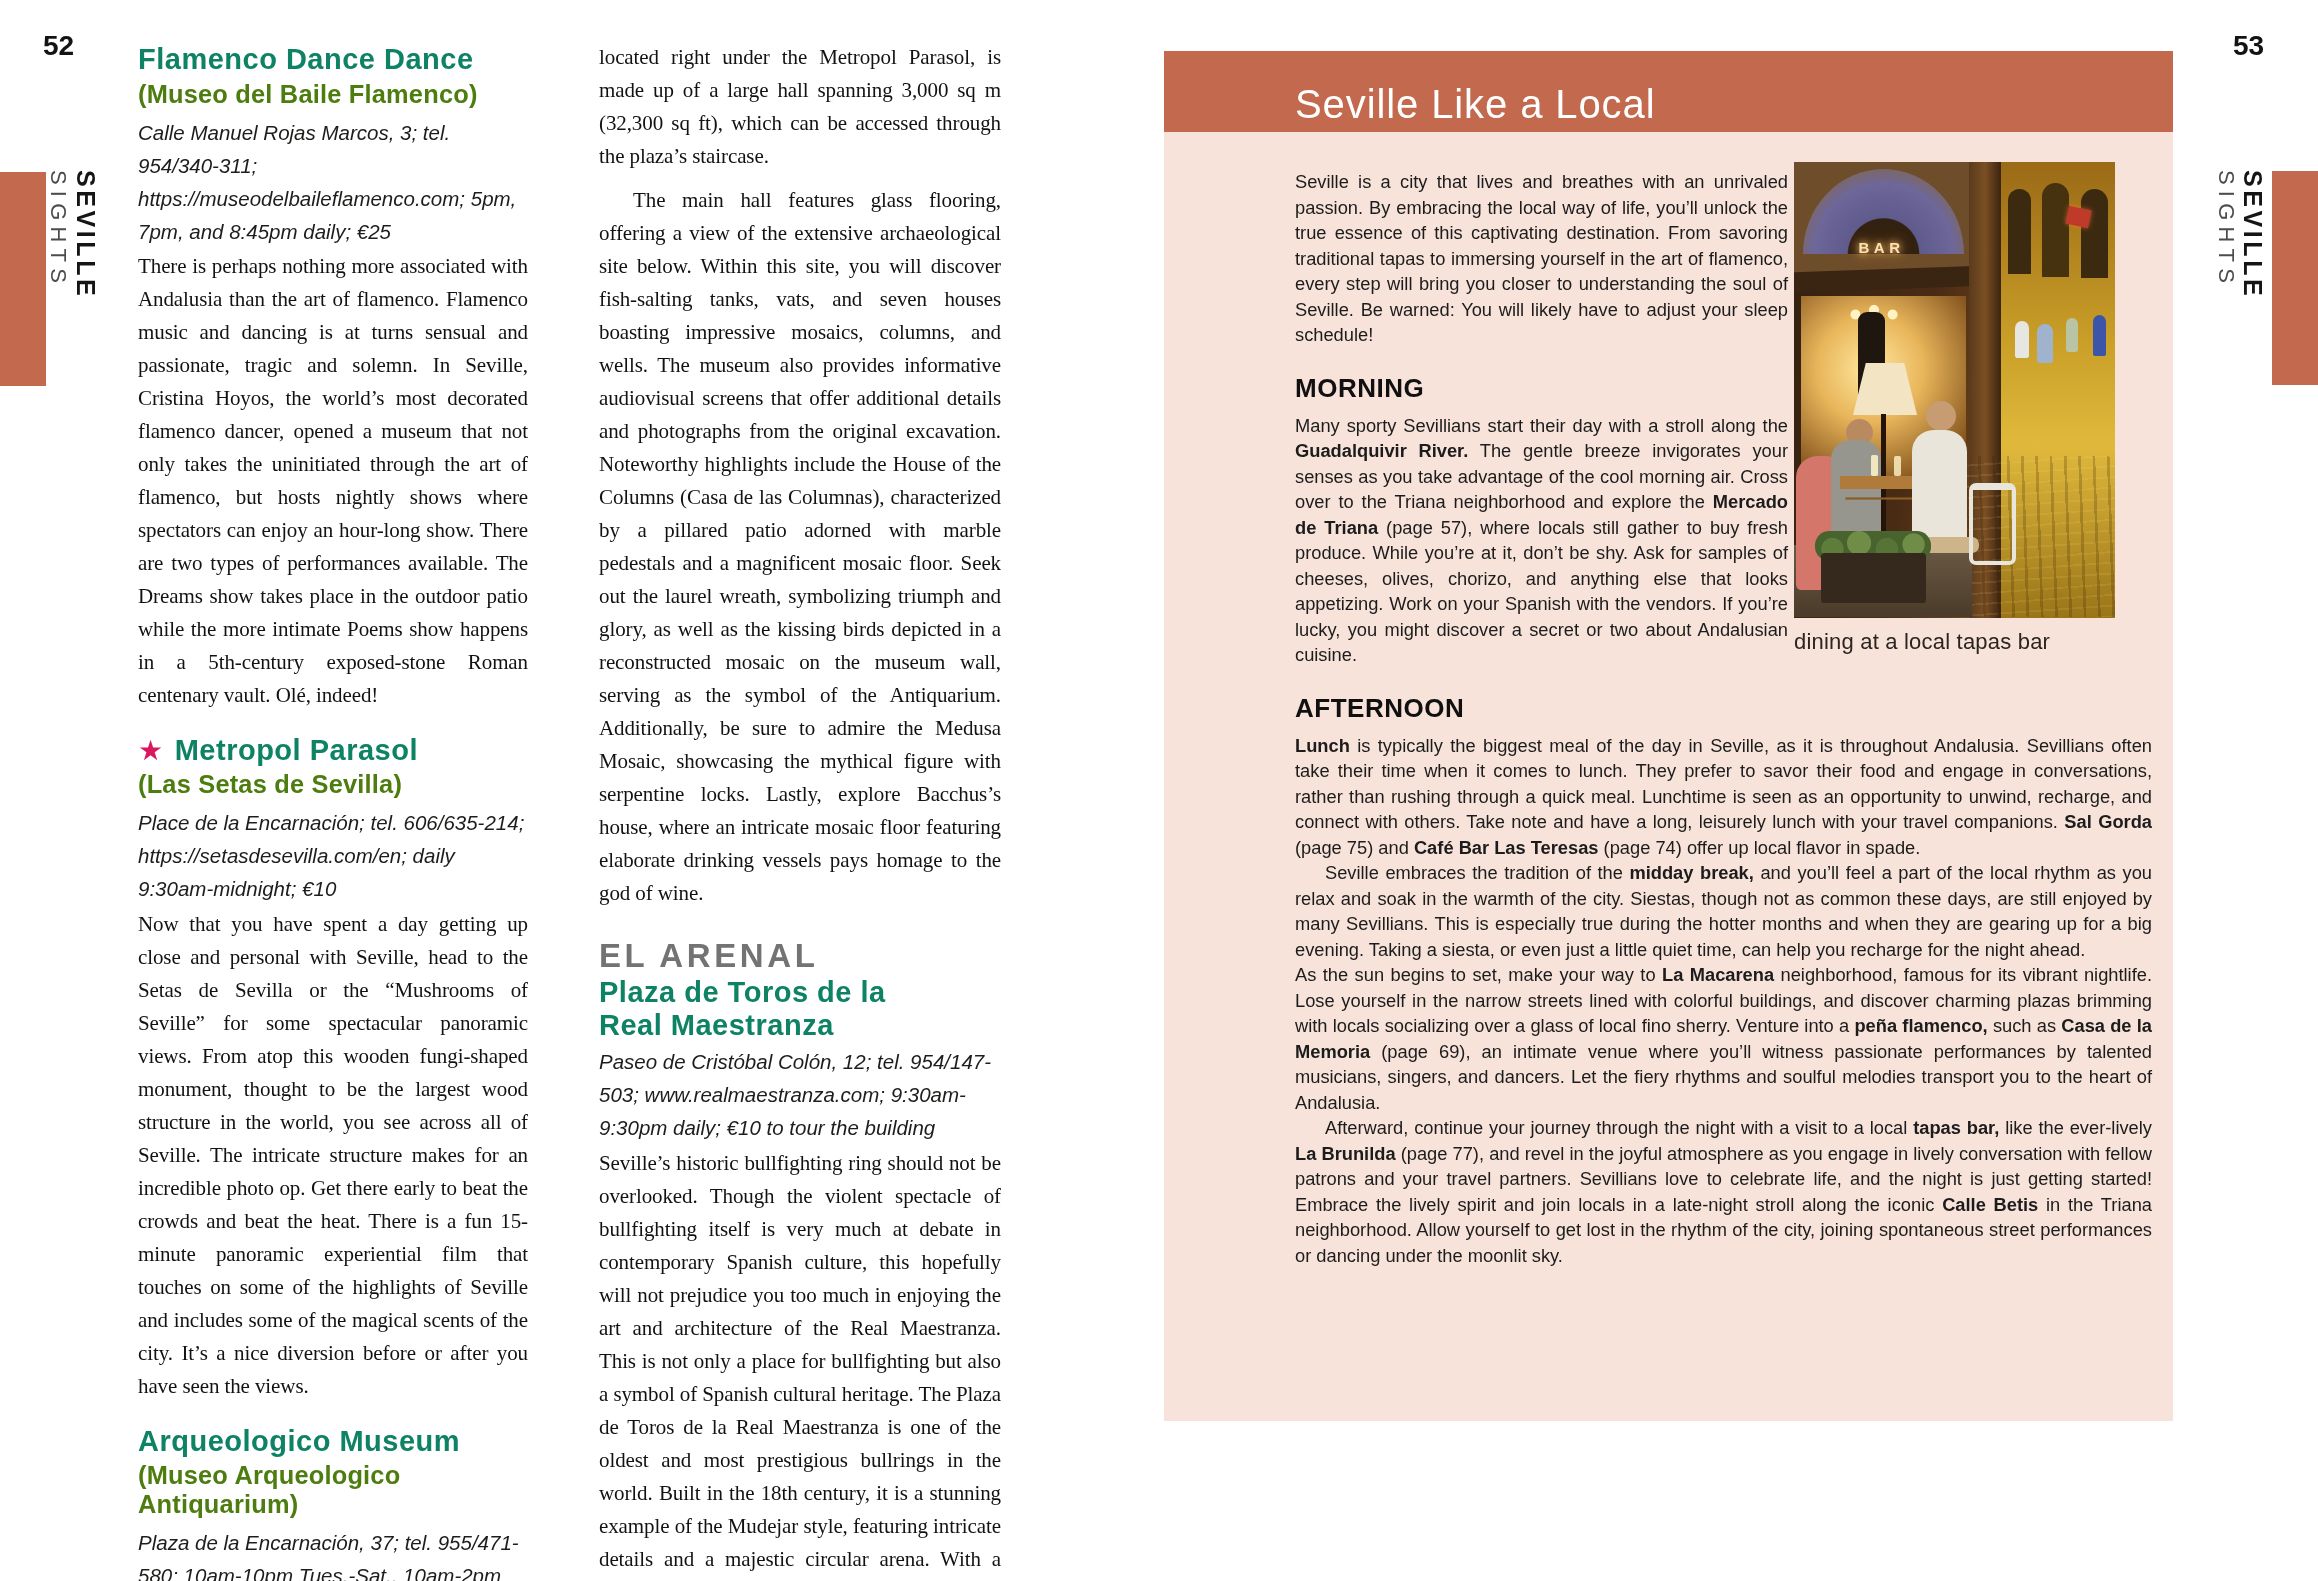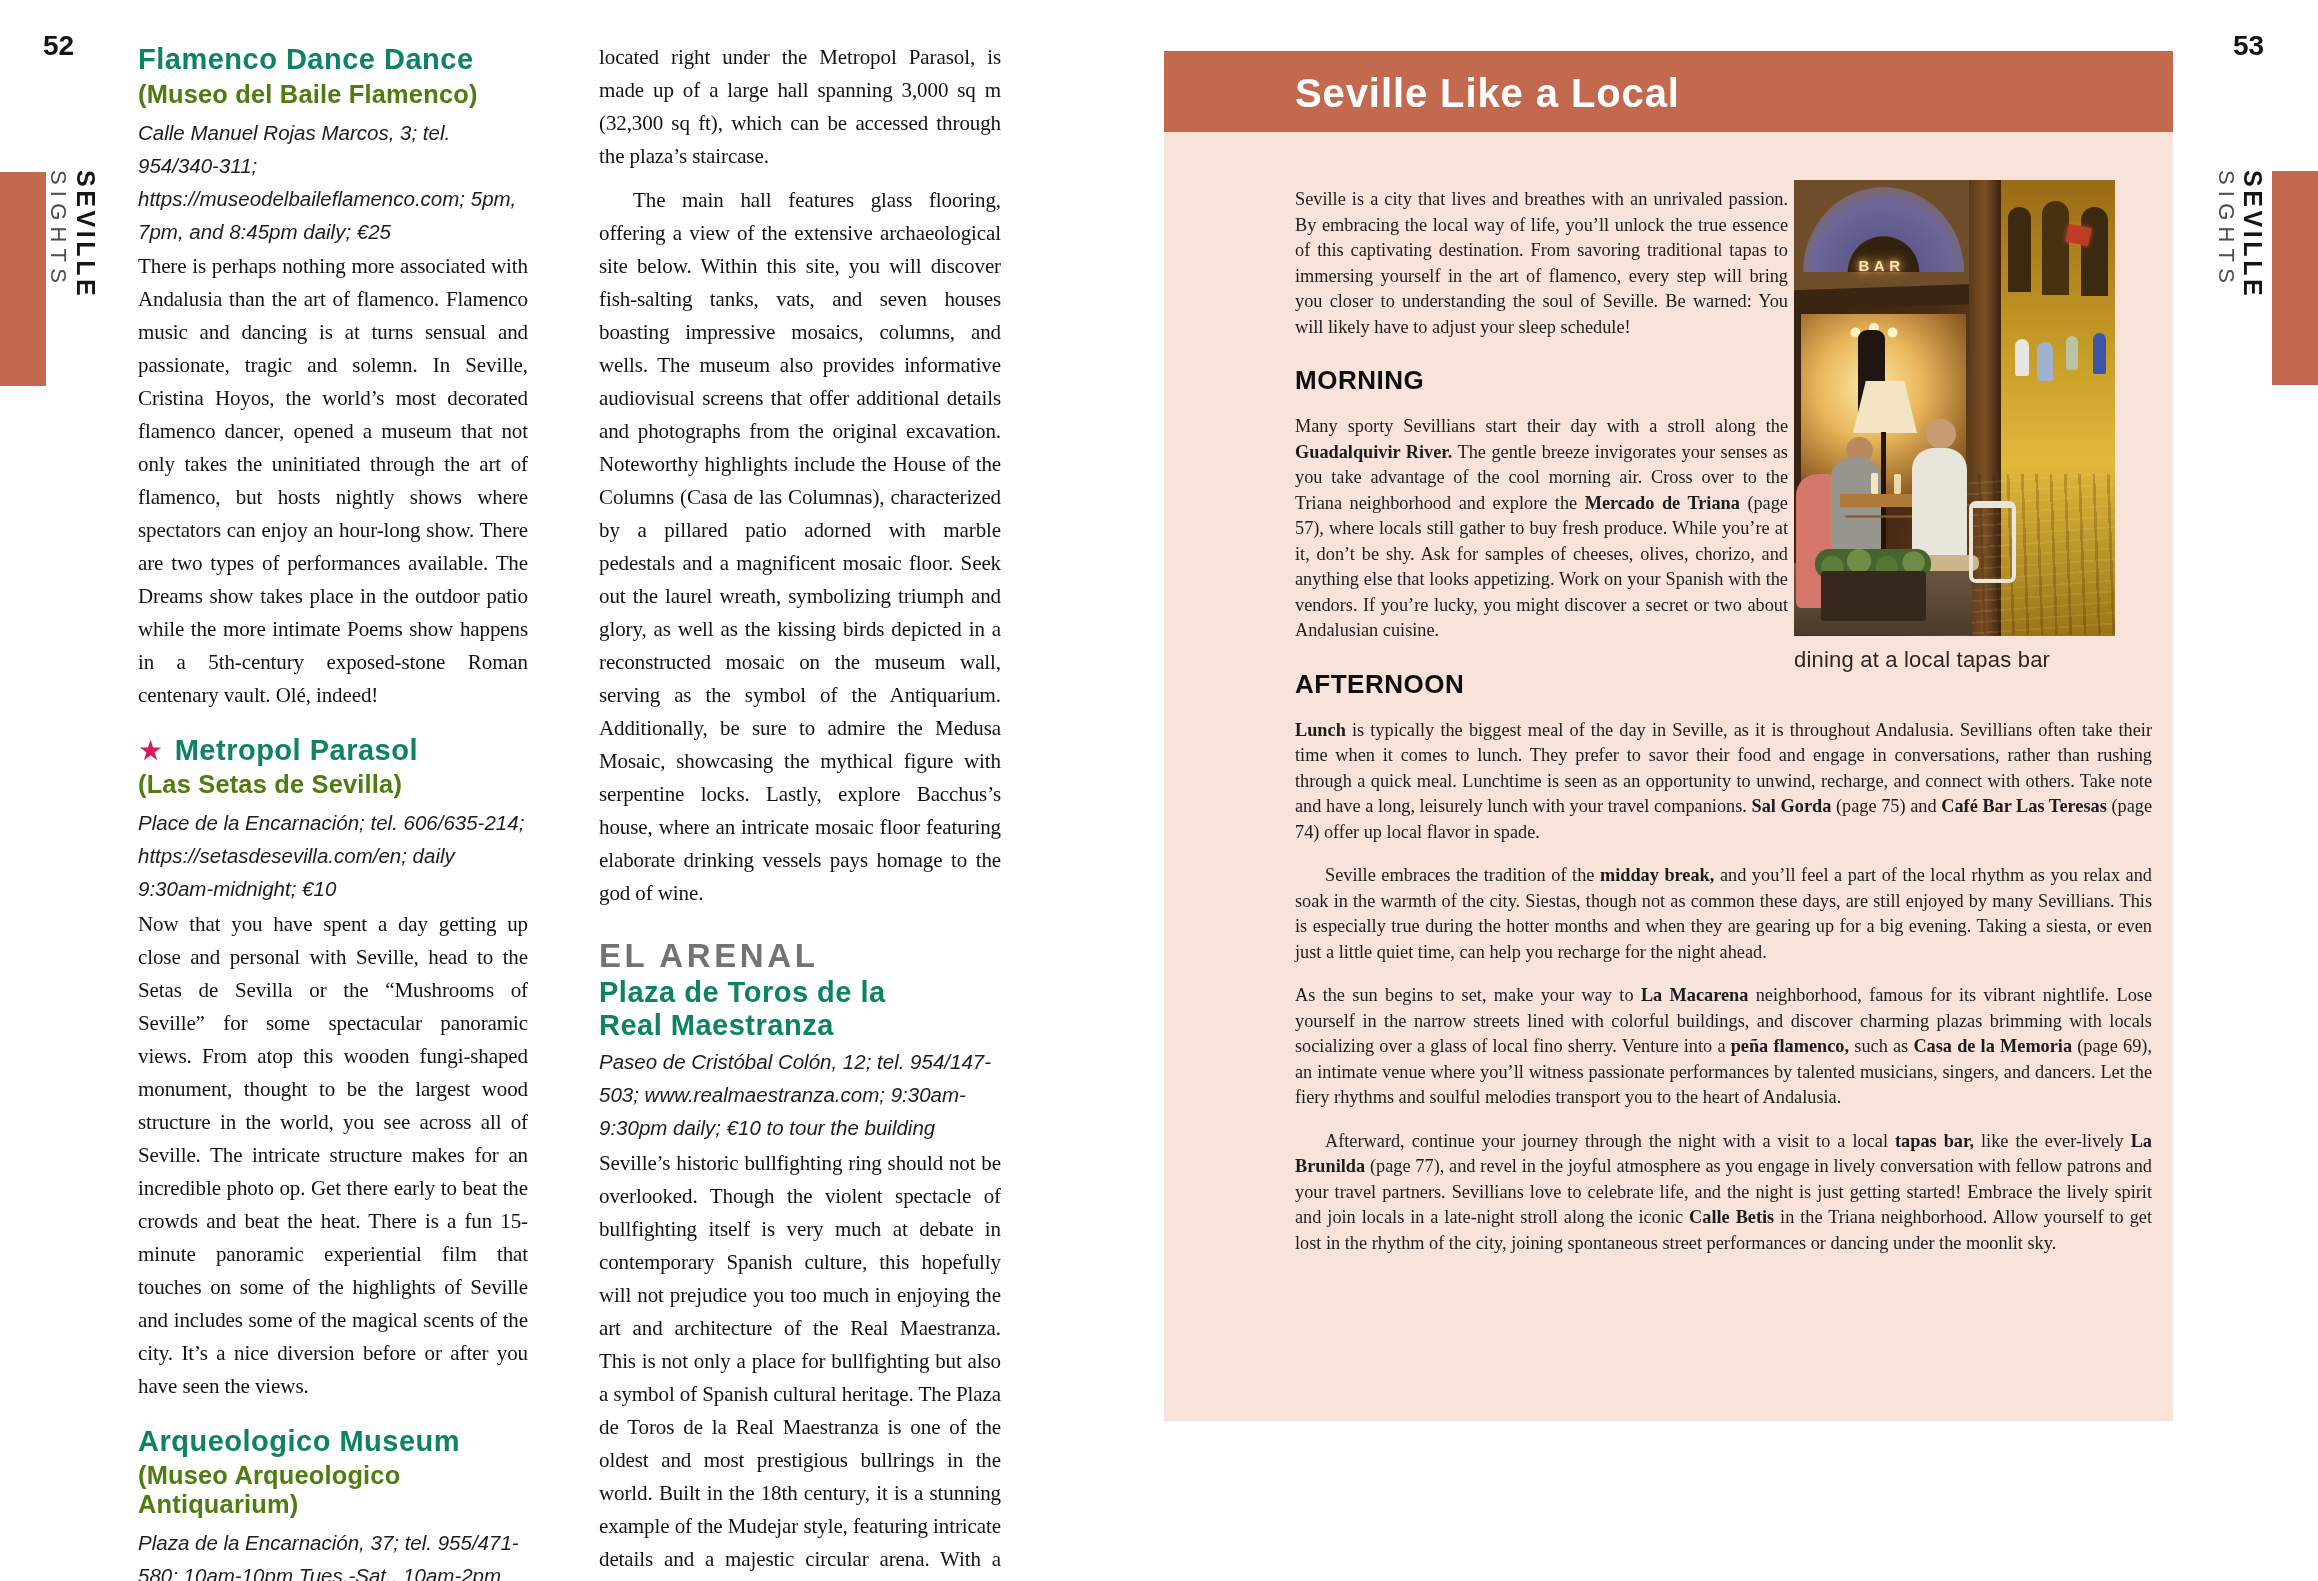--- a/index.html
+++ b/index.html
@@ -35,24 +35,24 @@
   h3.sub{font-size:25.4px;font-weight:bold;color:#4d7c0f;margin:1.8px 0 7.1px;letter-spacing:0.2px;text-align:left;}
   p.details{font-style:italic;font-size:20.5px;line-height:33px;color:#1d1d1b;margin:0 0 2.7px;text-align:left;}
   p.bodytxt{font-family:"Liberation Serif","DejaVu Serif",serif;font-size:21px;line-height:33px;
     color:#121212;margin:0;letter-spacing:-0.1px;}
   p.bodytxt.cont{margin-top:10.7px;}
   p.bodytxt.indent{text-indent:34px;}
   .district{font-size:33px;font-weight:bold;color:#737373;letter-spacing:3.6px;margin:27px 0 1.8px;text-align:left;}
 
   
   #banner{position:absolute;left:1164px;top:51px;width:1009px;height:81px;background:#C3694E;}
-  #banner .title{color:#ffffff;font-size:40px;font-weight:bold;letter-spacing:0.9px;padding:20px 0 0 131px;}
+  #banner .title{color:#ffffff;font-size:40px;font-weight:normal;letter-spacing:0.9px;padding:20px 0 0 131px;margin-top:11px;}
   #box{position:absolute;left:1164px;top:132px;width:1009px;height:1289px;background:#F7E3DA;overflow:hidden;}
   #box .inner{position:relative;width:100%;height:100%;}
-  #box p{font-size:18.3px;line-height:25.5px;color:#1c1c1c;text-align:justify;margin:18px;font-family:Liberation Serif, serif;}
+  #box p{font-size:18.3px;line-height:25.5px;color:#1c1c1c;text-align:justify;margin:0;}
   #box p.narrow{width:493px;margin-left:131px;}
   #box p.wide{width:857px;margin-left:131px;}
   #box p.indent{text-indent:30px;}
   #box .intro{padding-top:37px;}
   .day-head{font-size:26px;font-weight:bold;color:#101010;letter-spacing:0.5px;margin:25px 0 9px 131px;}
   .b{font-weight:bold;}
   .caption{position:absolute;left:630px;top:497px;font-size:22px;color:#2b2420;letter-spacing:0.2px;}
 
   
   .photo{position:absolute;left:630px;top:30px;width:321px;height:456px;overflow:hidden;

